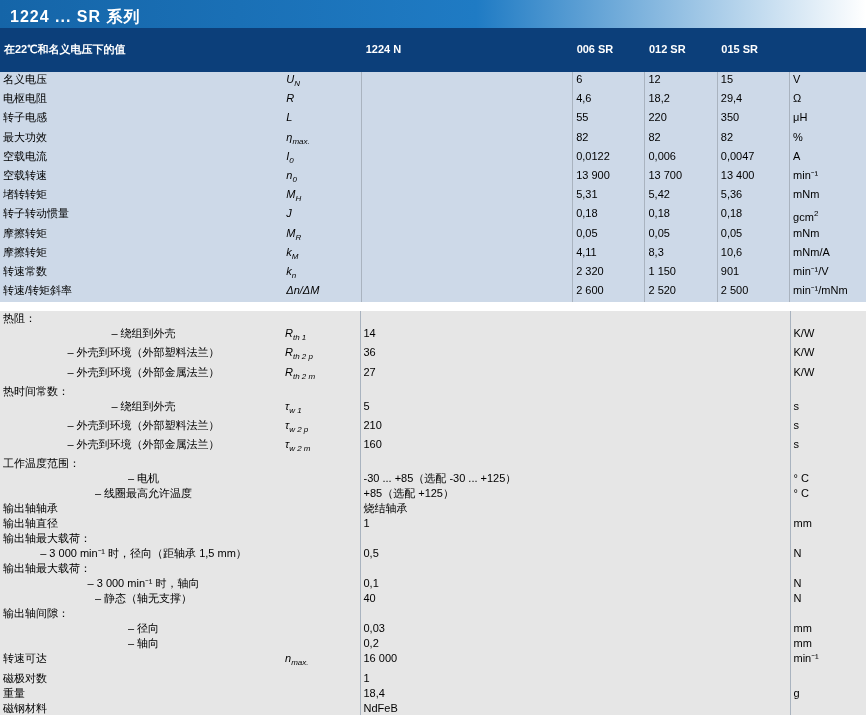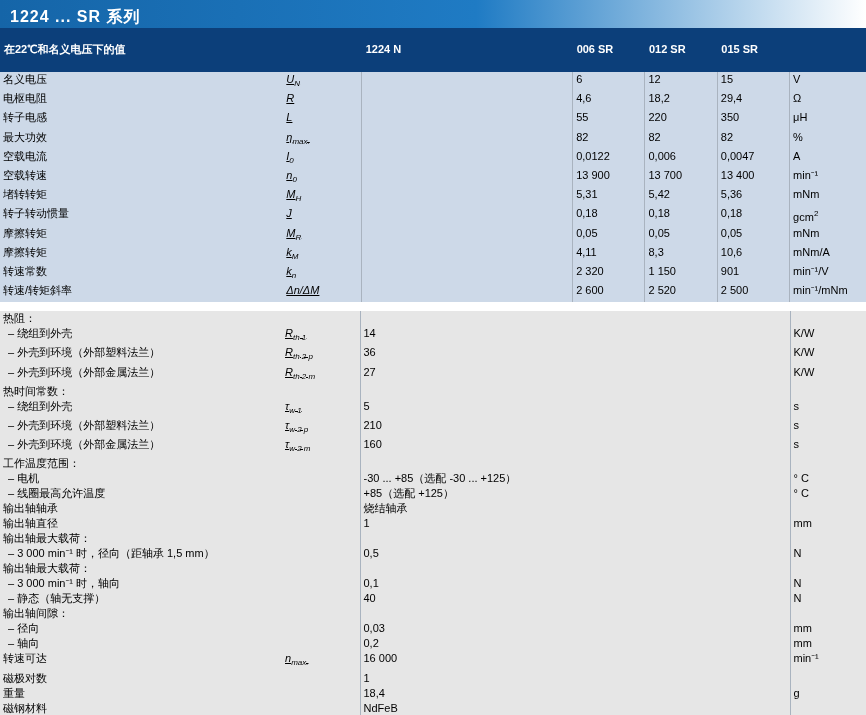--- a/index.html
+++ b/index.html
@@ -49,32 +49,32 @@
   .blue td{background:#cdd9e8;}
   .grey td{background:#e6e6e6;}
 
   
   .c-label{width:282px;}
   .c-sym{width:78px;}
   .c-n{width:210px;}
   .c-v{width:72px;}
   .c-u{width:76px;}
 
-  .sym{font-style:italic;text-decoration:underline;}
+  .sym{font-style:italic;}
   .sym .sub{font-style:italic;font-size:8px;vertical-align:sub;}
   .sup{font-size:8px;vertical-align:super;}
   .unit{font-size:11px;}
 
   .spacer{height:9px;}
   .spacer td{background:#fff;padding:0;border:none;}
 
   
   .vline{border-left:1px solid #a9b3bf;}
 
-  .indent{padding-left:8px;}
+  .indent{padding-left:8px;text-align:center;}
 </style>
 </head>
 <body>
 
 <div class="page">
 
   <div class="titlebar">
     <div class="title">1224 ... SR 系列</div>
   </div>
 

